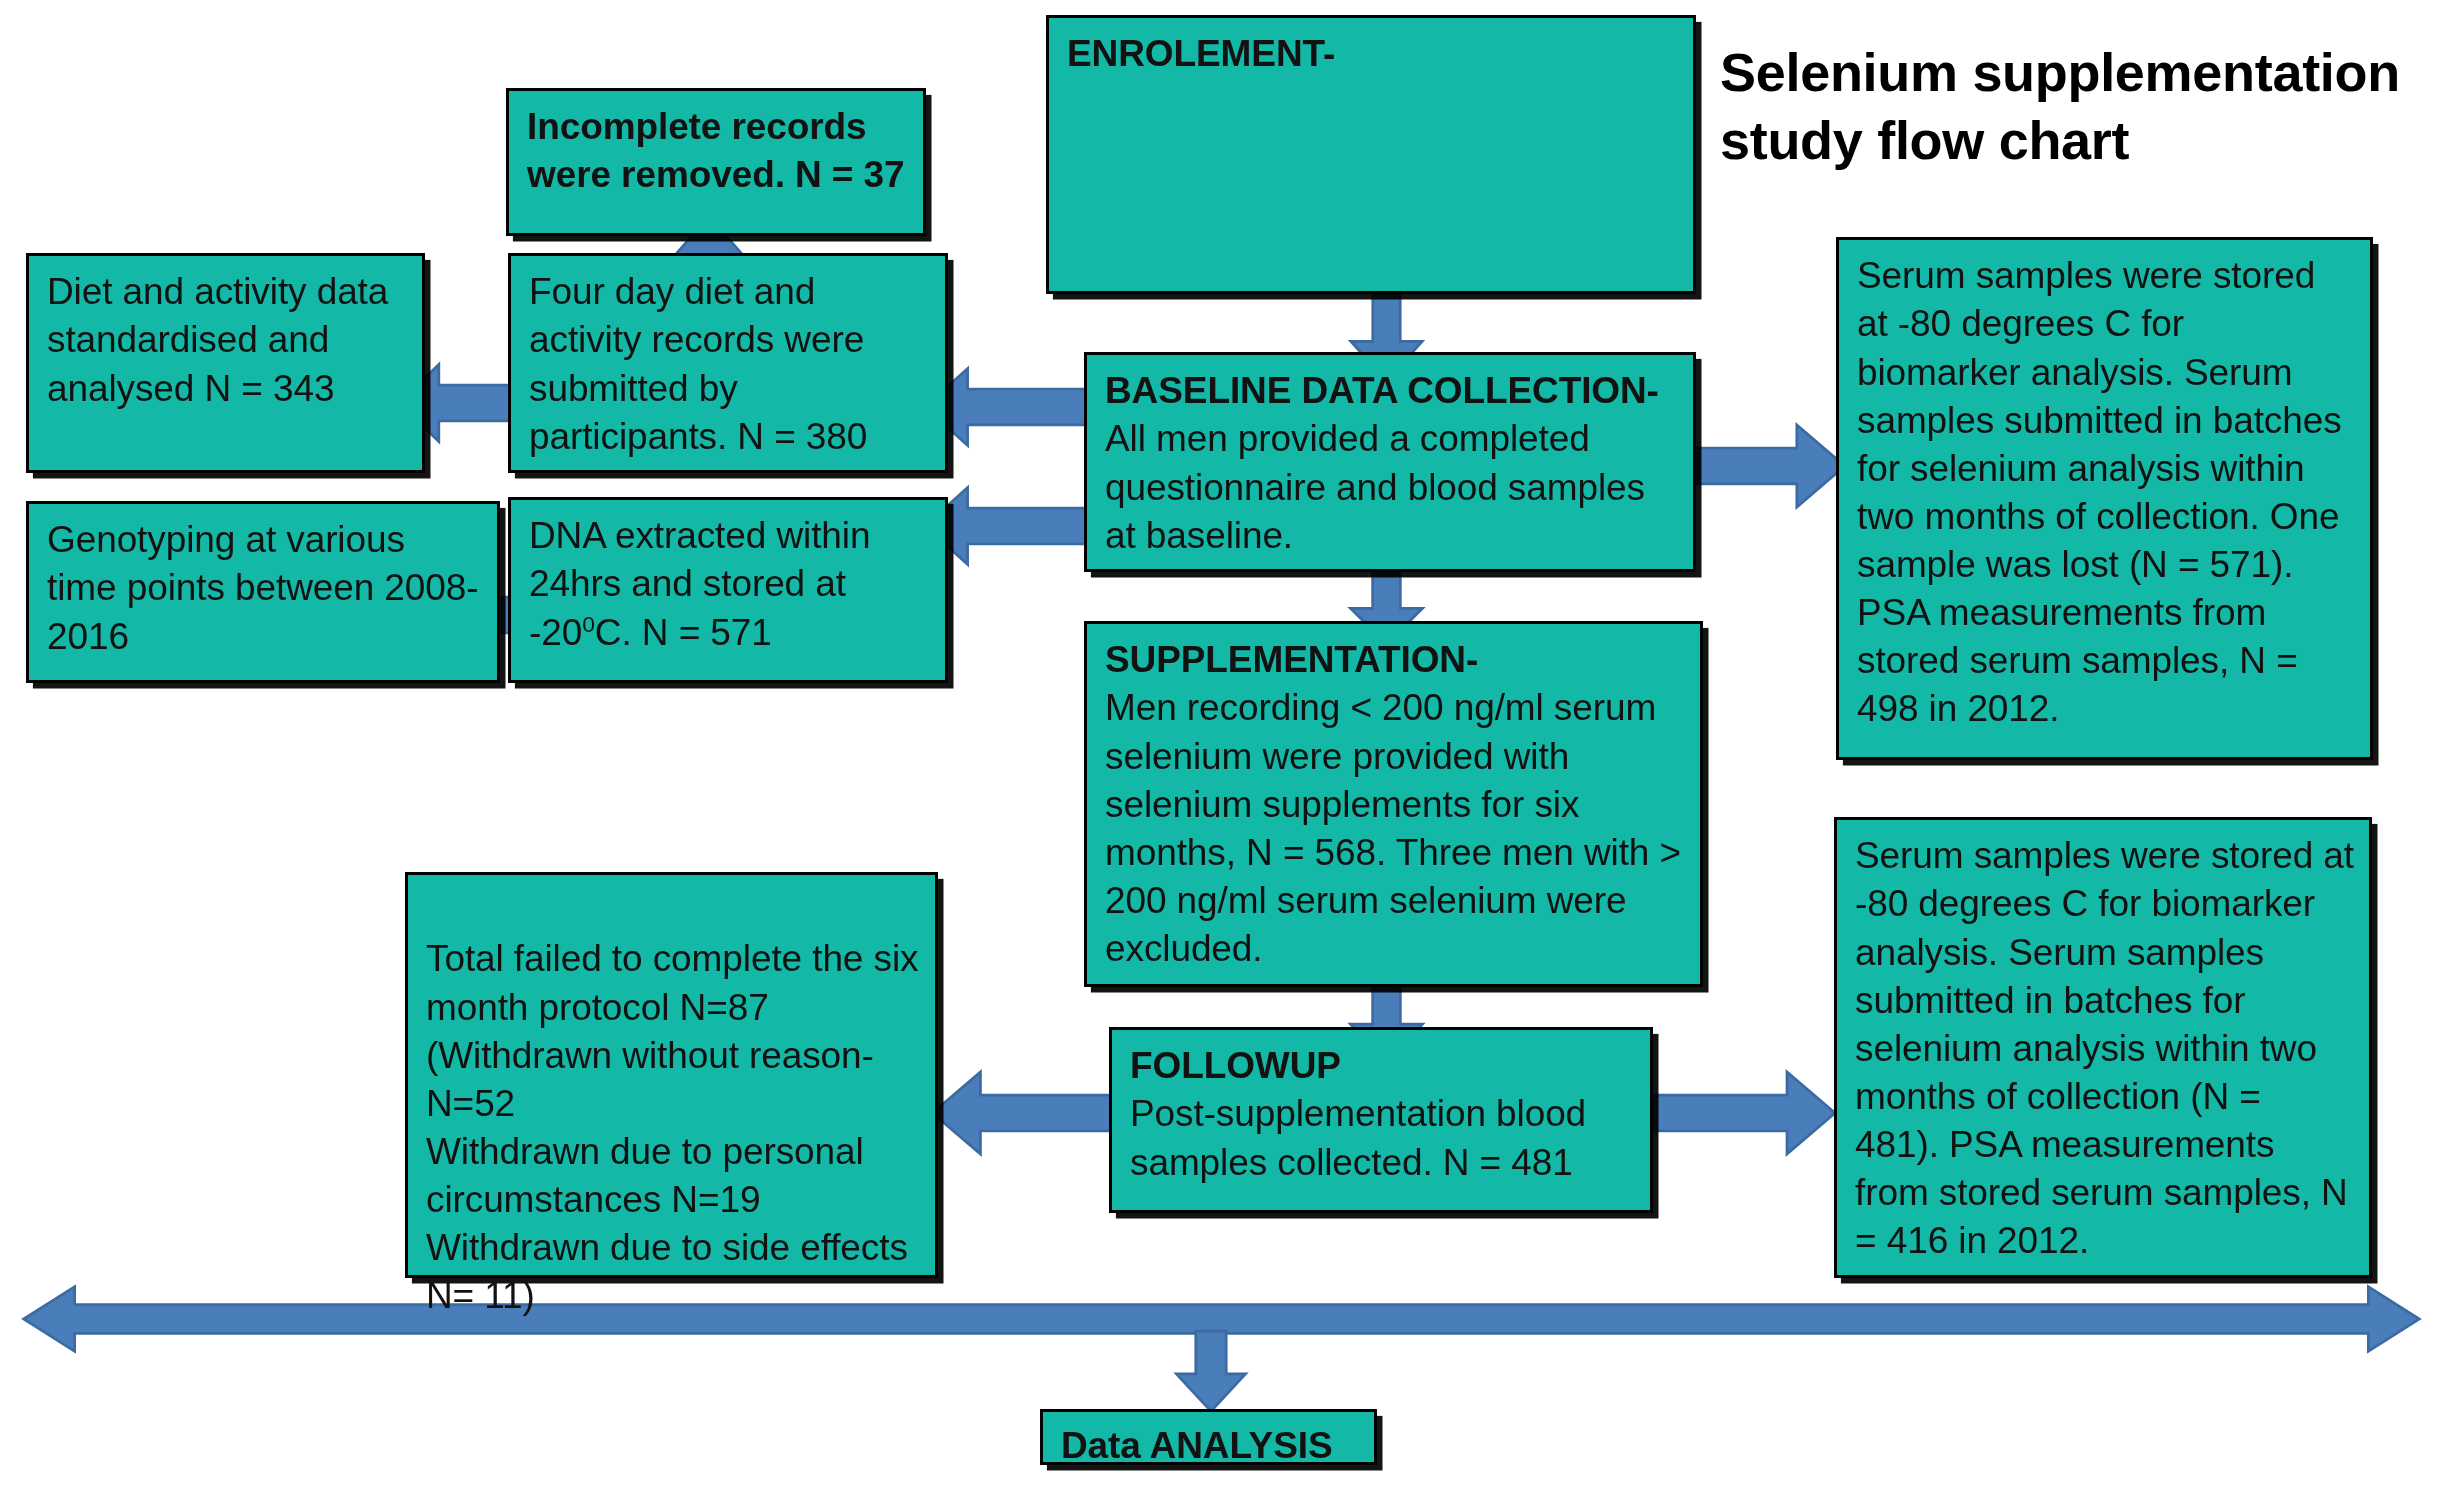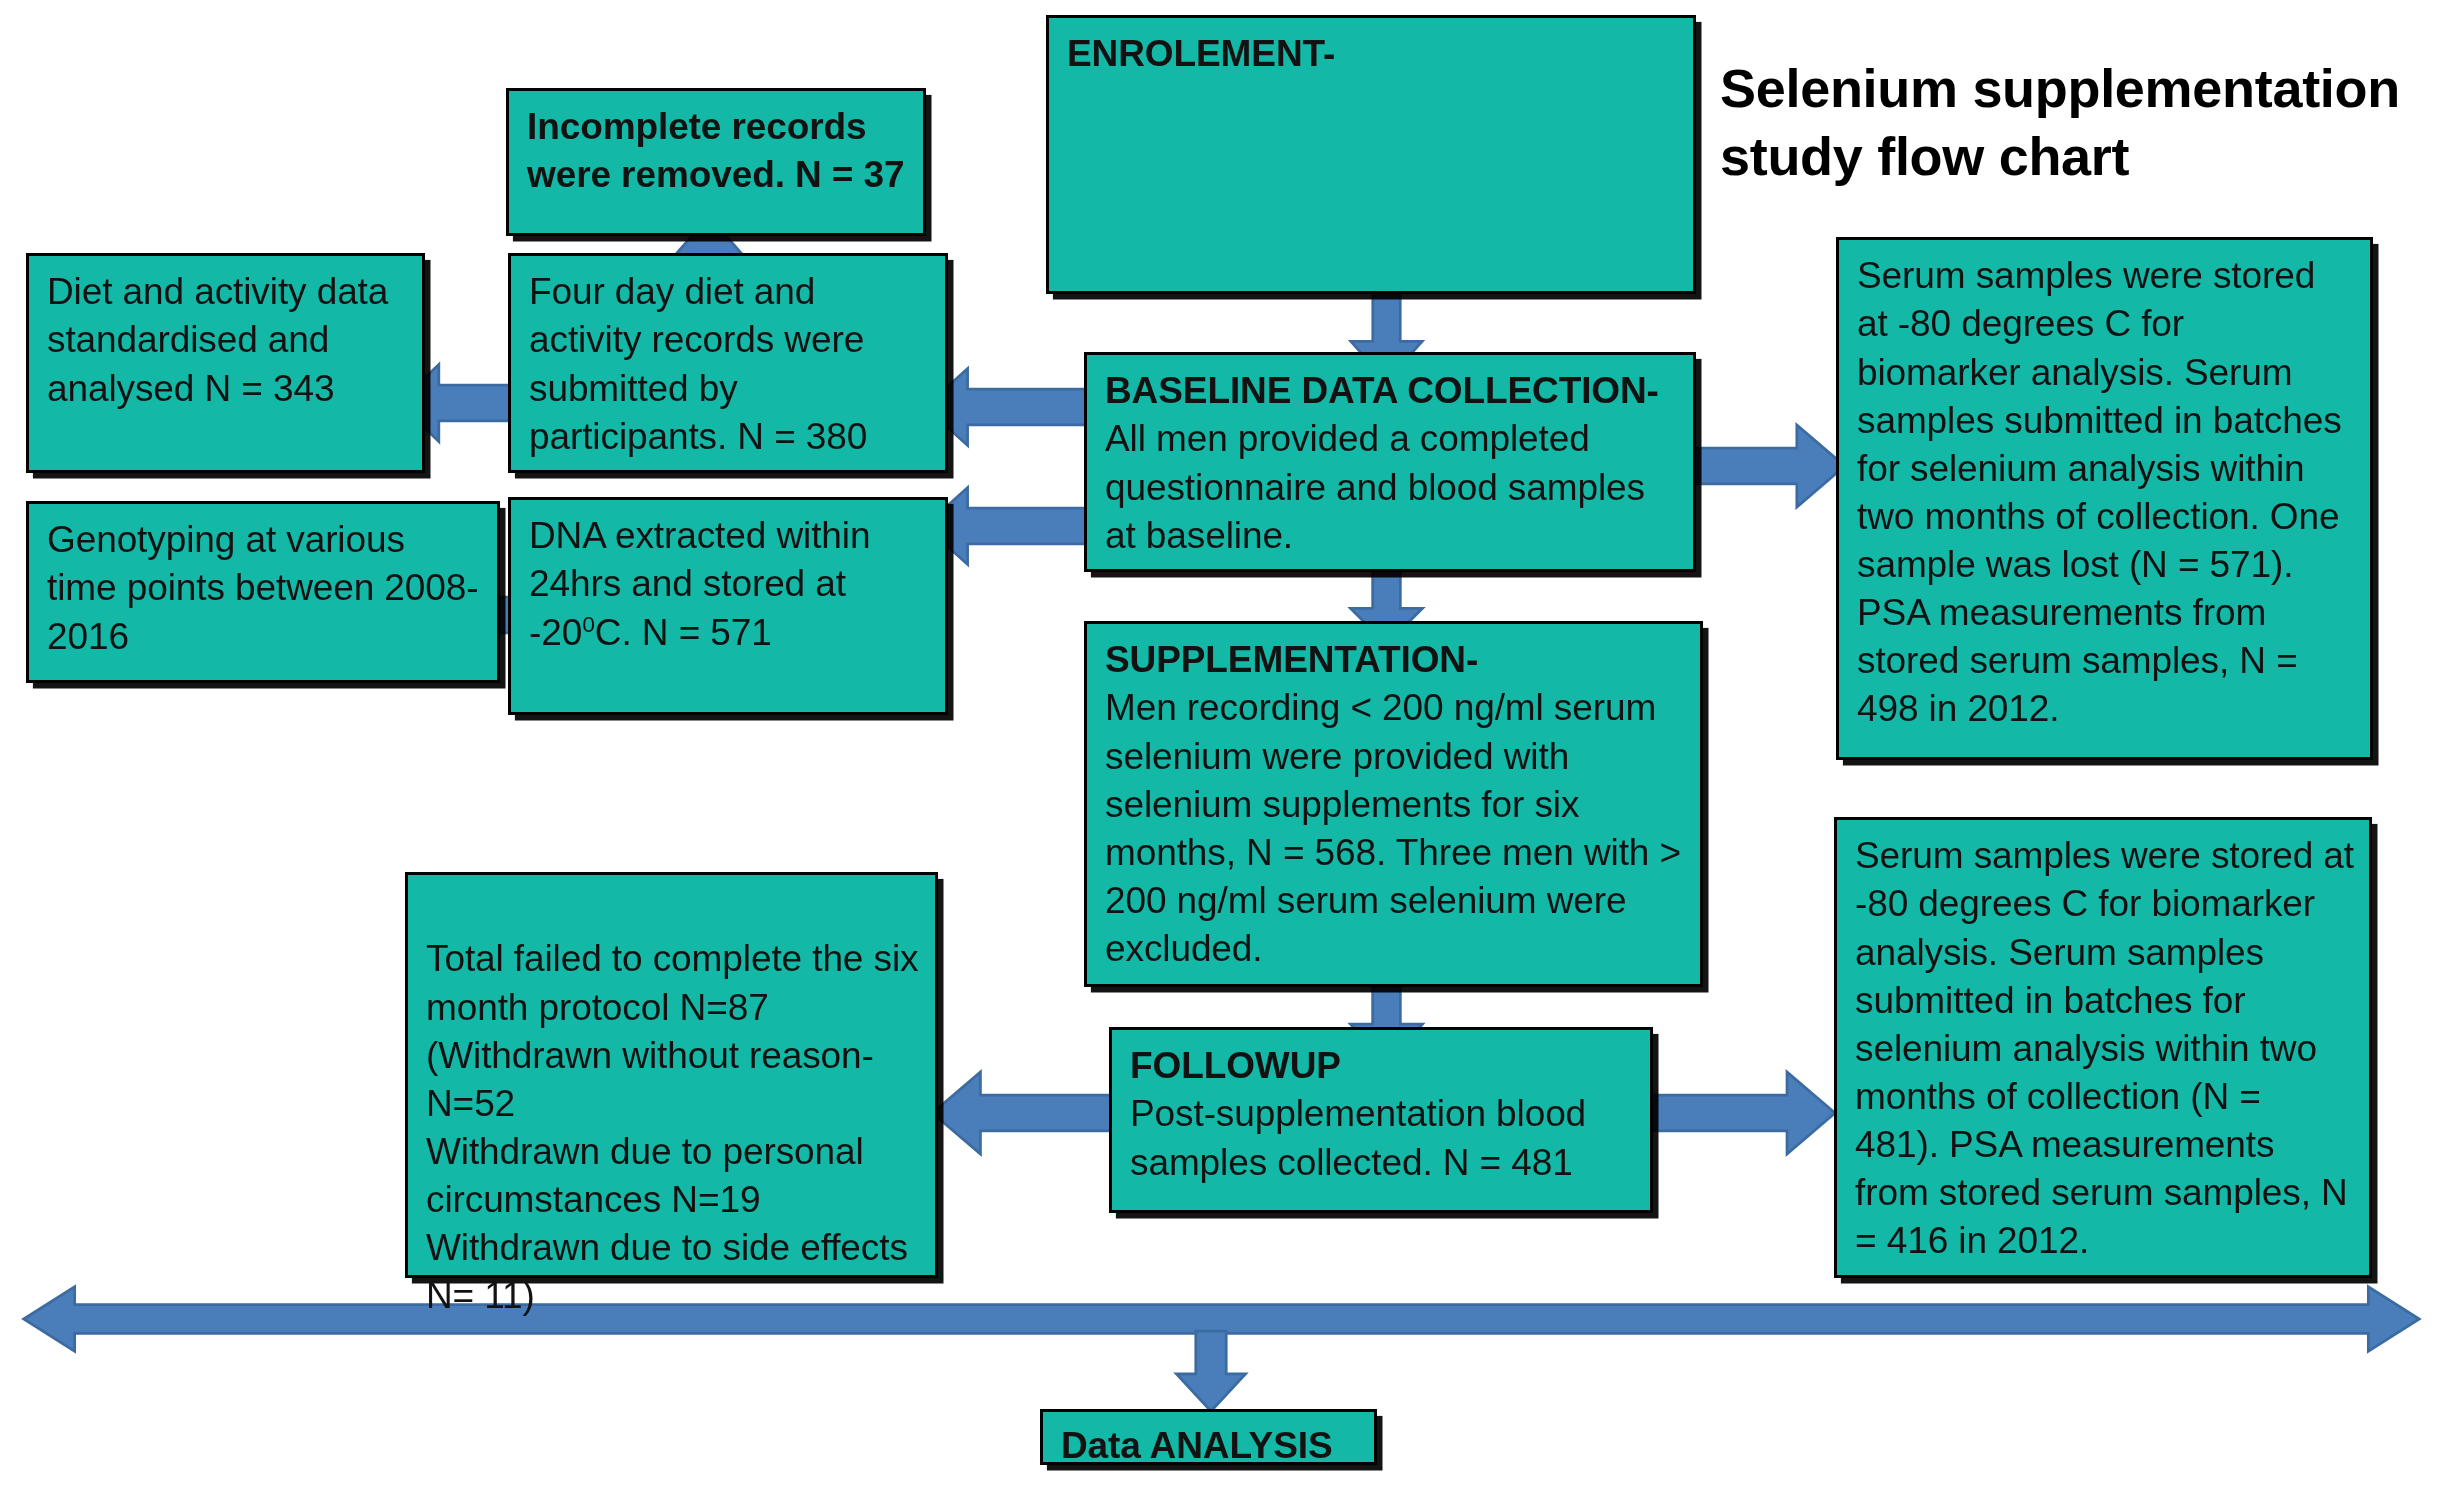--- a/index.html
+++ b/index.html
@@ -29,21 +29,20 @@
   .box p{margin:0;}
 
   
   .title{
     position:absolute;
     left:1720px;top:38px;width:729px;
     font-size:54px;line-height:1.26;
     font-weight:bold;color:#000000;
     letter-spacing:-0.3px;
     z-index:4;
-    margin-top:16px;
   }
 
   
   .arrow{position:absolute;z-index:2;}
   .arrow svg{display:block;overflow:visible;}
 
   .sup{font-size:0.62em;vertical-align:super;line-height:0;}
 </style>
 </head>
 <body>
@@ -146,21 +145,21 @@
   </div>
 
   <div class="box" style="left:508px;top:253px;width:440px;height:220px;">
     <p>Four day diet and activity records were submitted by participants. N = 380</p>
   </div>
 
   <div class="box" style="left:26px;top:501px;width:474px;height:182px;">
     <p>Genotyping at various time points between 2008-2016</p>
   </div>
 
-  <div class="box" style="left:508px;top:497px;width:440px;height:218px;">
+  <div class="box" style="left:508px;top:497px;width:440px;height:186px;">
     <p><span>DNA extracted within 24hrs and stored at -20</span><span class="sup">0</span><span>C. N = 571</span></p>
   </div>
 
   <div class="box" style="left:1084px;top:352px;width:612px;height:220px;">
     <span class="hd">BASELINE DATA COLLECTION-</span>
     <p>All men provided a completed questionnaire and blood samples at baseline.</p>
   </div>
 
   <div class="box" style="left:1084px;top:621px;width:619px;height:366px;">
     <span class="hd">SUPPLEMENTATION-</span>

